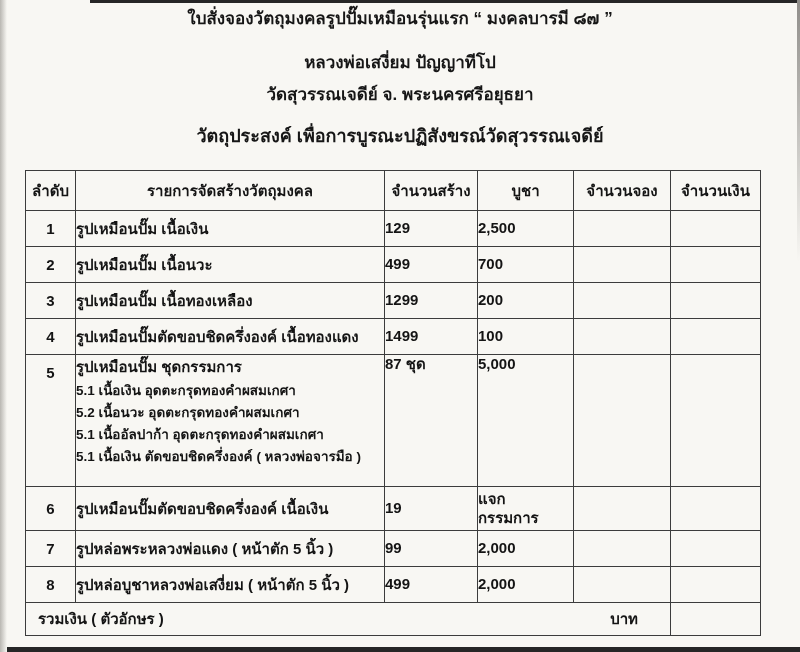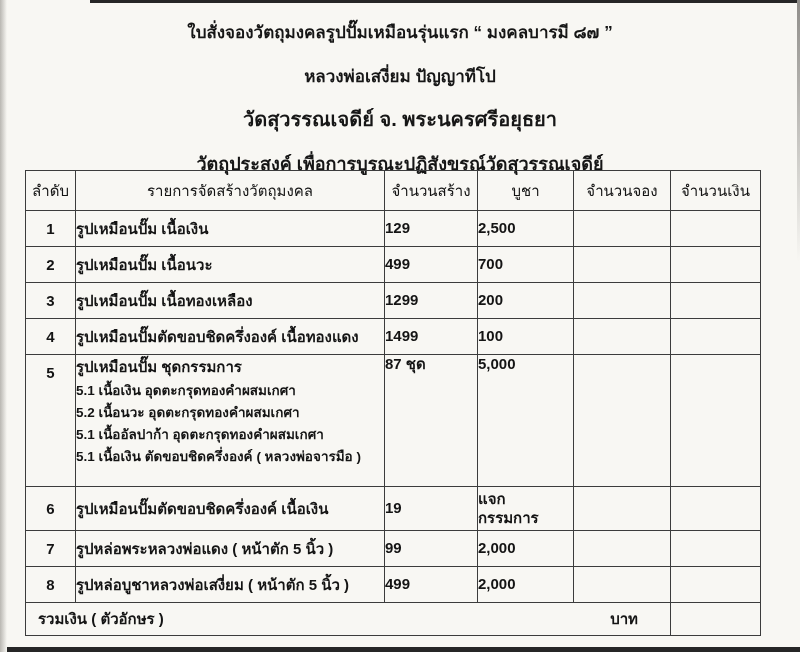--- a/index.html
+++ b/index.html
@@ -16,42 +16,42 @@
     overflow:hidden;
   }
   
   .edge-top    { position:absolute; top:0; left:90px; right:0; height:3px; background:#262626; }
   .edge-bottom { position:absolute; bottom:0; left:0; width:100%; height:5px; background:#262626; }
   .edge-left   { position:absolute; top:0; left:0; width:7px; height:100%;
                  background:linear-gradient(to right,#b9b7b2,#f8f7f3); }
   .edge-right  { position:absolute; top:0; right:0; width:3px; height:40%;
                  background:linear-gradient(to bottom,#8f8d89,#f8f7f3); }
 
-  .doc-header { position:absolute; top:18px; left:0; width:100%; text-align:center; }
+  .doc-header { position:absolute; top:4px; left:0; width:100%; text-align:center; }
   .doc-header .t1 { font-size:17px; font-weight:bold; }
   .doc-header .t2 { font-size:17px; font-weight:bold; margin-top:17px; }
-  .doc-header .t3 { font-size:20px; font-weight:bold; margin-top:14px; }
+  .doc-header .t3 { font-size:17px; font-weight:bold; margin-top:5px; }
   .doc-header .t4 { font-size:18px; font-weight:bold; margin-top:14px; }
 
   table.order {
     position:absolute; left:25px; top:170px;
     width:735px;
     border-collapse:collapse;
     table-layout:fixed;
     font-weight:bold;
     color:#141414;
   }
   table.order th, table.order td {
     border:1.5px solid #3c3c3c;
     font-size:15px;
     padding:0;
     overflow:hidden;
   }
   thead tr { height:40px; }
-  th { font-weight:normal; text-align:center; }
+  th { font-weight:bold; text-align:center; }
   tr.r { height:36px; }
   tr.r5 { height:132px; }
   tr.r6 { height:44px; }
   tr.rf { height:33px; }
 
   td.c-no  { text-align:center; }
   td.c-item{ text-align:left; padding-left:12px; }
   td.c-num { text-align:left; white-space:pre-line; line-height:1.25; }
 
   .v-top { vertical-align:top; }

